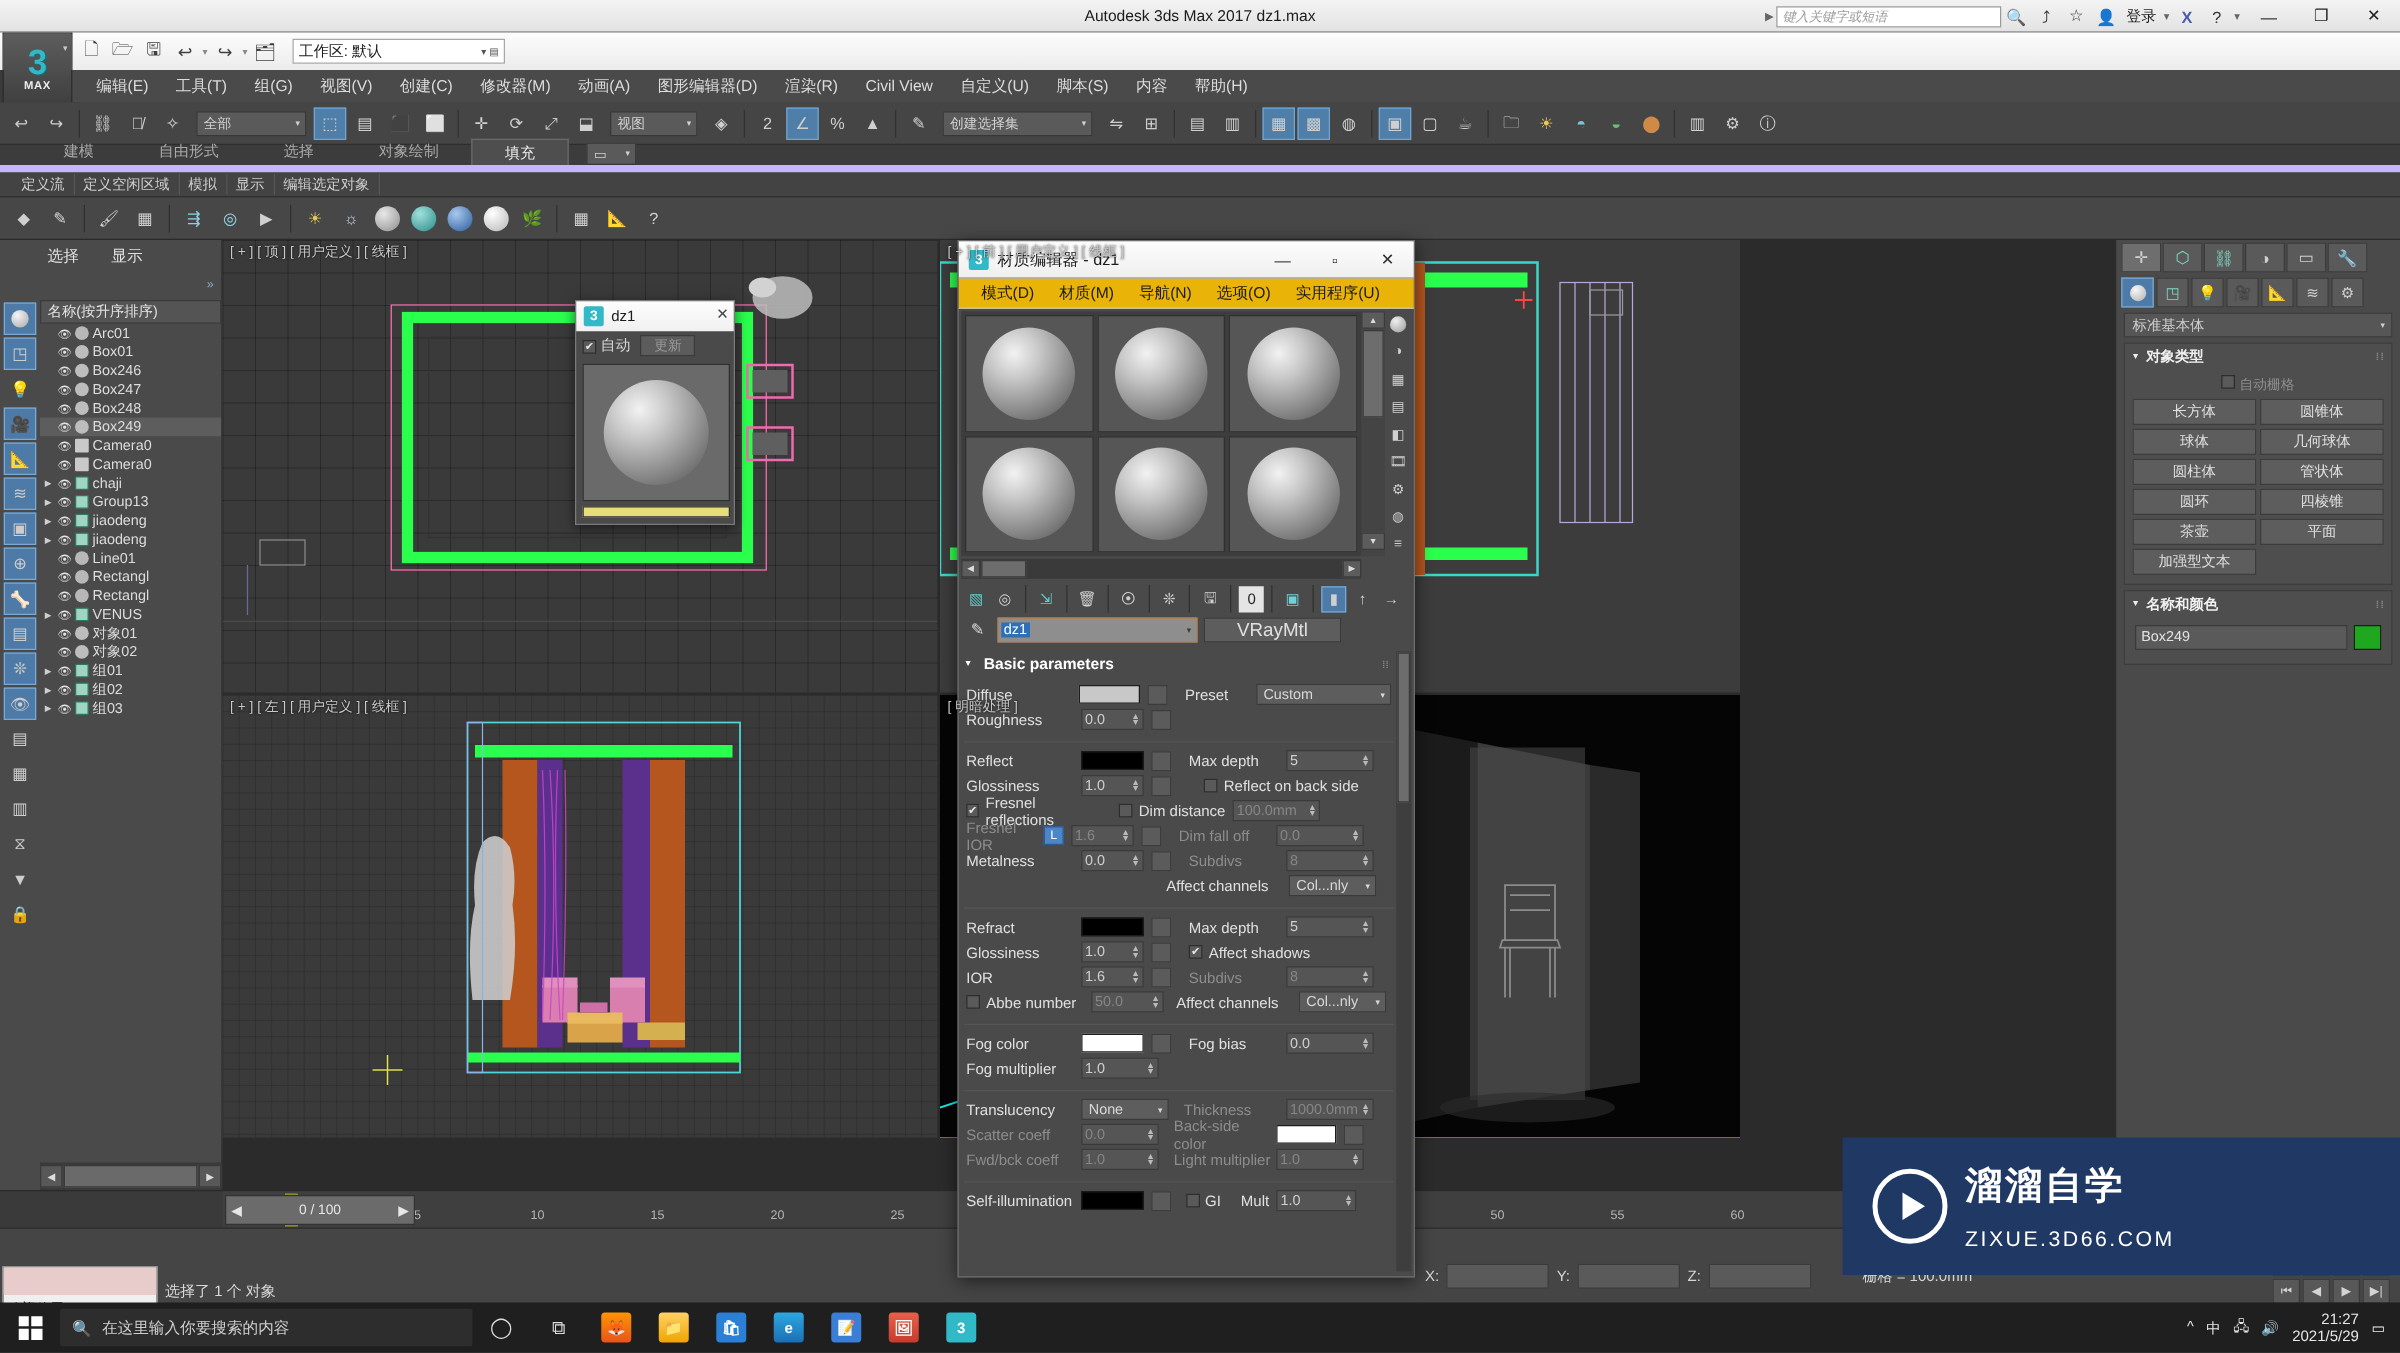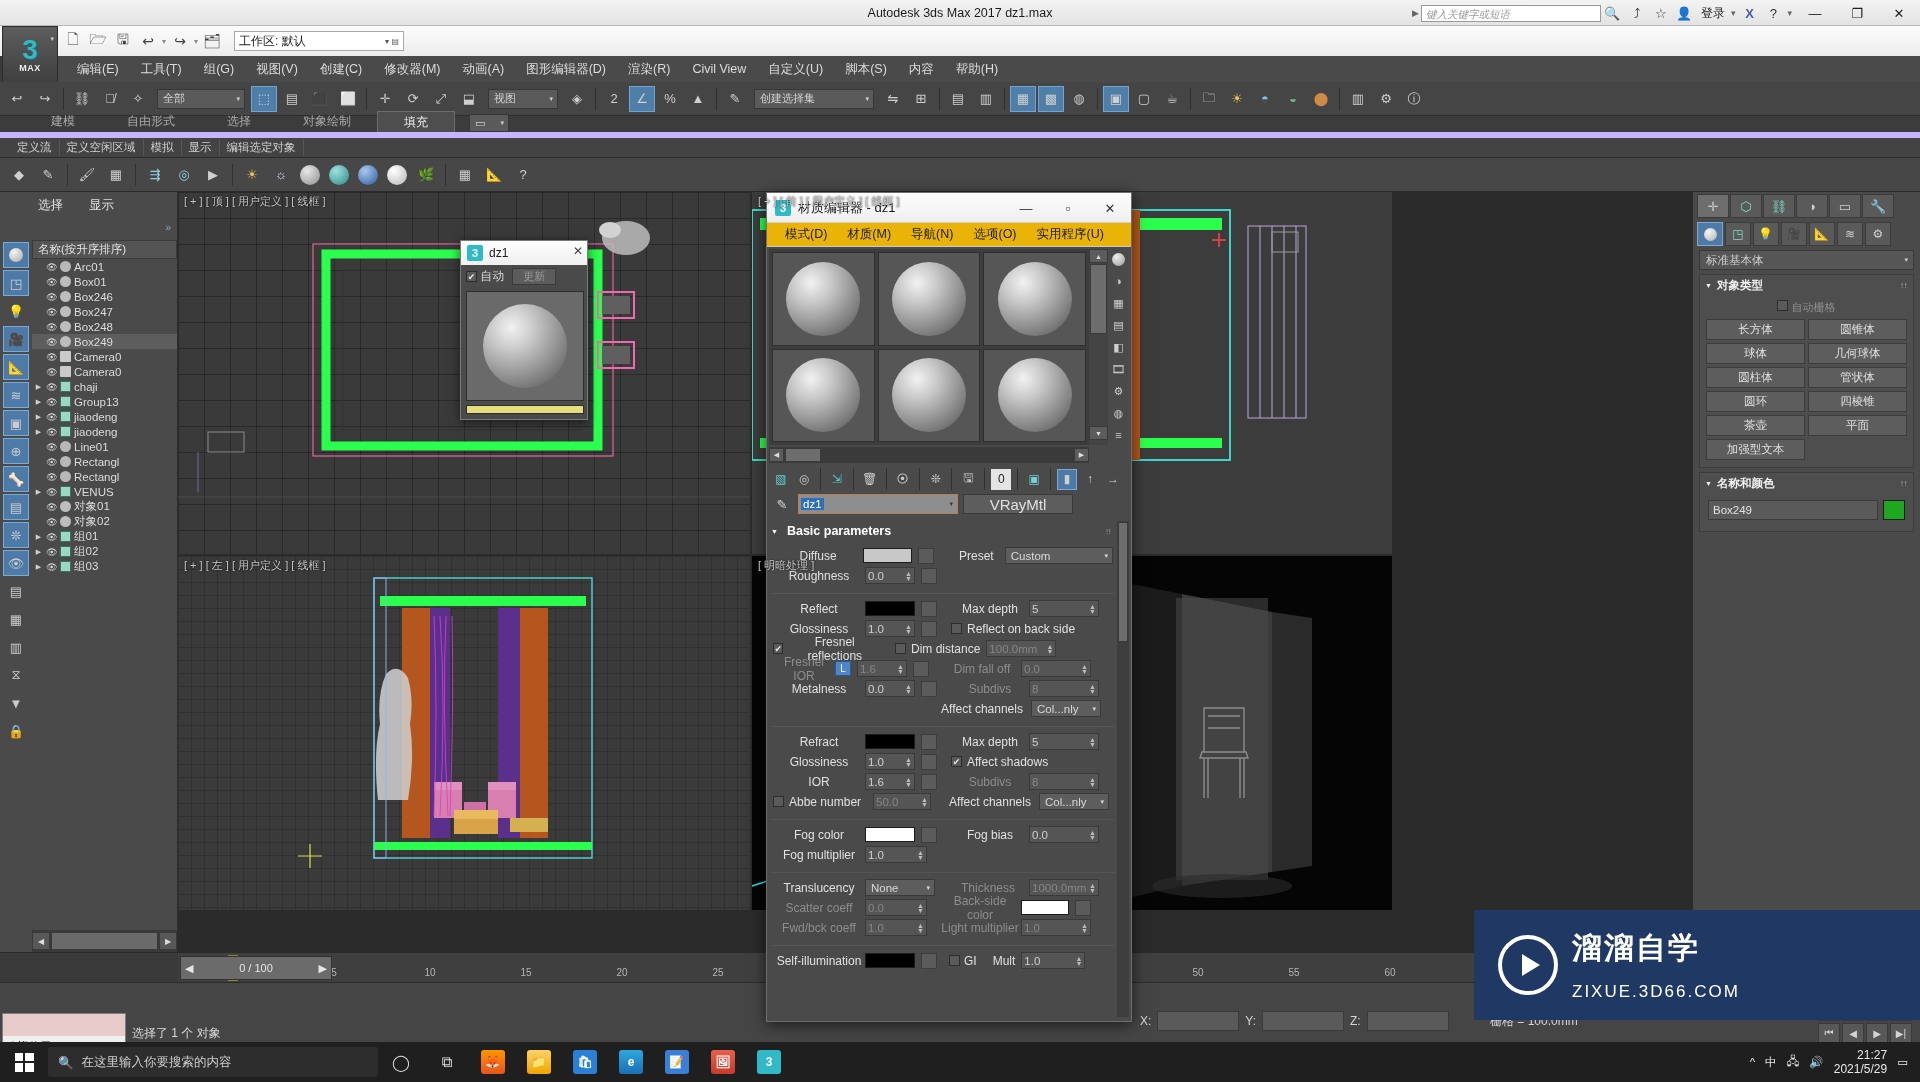--- a/index.html
+++ b/index.html
@@ -240,21 +240,21 @@
   .me-namefield{width:160px;height:20px;background:#8e8e8e;border:1px solid #b08050;display:flex;
                 align-items:center;padding:0 2px;position:relative;}
   .me-namefield .sel{background:#2f6fb5;color:#fff;font-size:11.5px;padding:0 2px;}
   .me-namefield .car{position:absolute;right:4px;font-size:7px;color:#3b3b3b;}
   .me-type{width:110px;height:20px;background:#5d5d5d;border:1px solid #3a3a3a;display:flex;
            align-items:center;justify-content:center;font-size:15px;color:#e0e0e0;}
 
   .me-params{position:absolute;left:4px;top:328px;right:16px;bottom:4px;background:#4a4a4a;overflow:hidden;}
   .pp-head{height:20px;display:flex;align-items:center;gap:9px;font-size:12.5px;color:#fff;font-weight:bold;position:relative;}
   .pp-head .grip{position:absolute;right:4px;color:#808080;font-size:8px;}
-  .pp-sec{padding:5px 2px 7px;border-bottom:1px solid #555;text-align:center;}
+  .pp-sec{padding:5px 2px 7px;border-bottom:1px solid #555;}
   .pp-row{display:flex;align-items:center;height:19px;margin-bottom:1px;}
   .lbl{font-size:12px;color:#e0e0e0;}
   .lbl.dim{color:#8d8d8d;}
   .sw{width:50px;height:15px;border:1px solid #1d1d1d;}
   .mapbtn{width:16px;height:16px;background:#5b5b5b;border:1px solid #3c3c3c;margin-left:6px;}
   .spin{height:17px;background:#555;border:1px solid #3a3a3a;display:flex;align-items:center;
         justify-content:space-between;padding:0 2px;font-size:11.5px;color:#cfcfcf;}
   .spin.dim{color:#868686;}
   .spin .ar{display:flex;flex-direction:column;line-height:5px;font-size:7px;color:#bbb;}
   .chk{width:11px;height:11px;border:1px solid #2d2d2d;background:#5a5a5a;display:inline-flex;
@@ -1072,21 +1072,21 @@
             <span class="ar">▲<br>▼</span>
           </span>
         </div>
         <div class="pp-row">
           <span class="lbl" style="width:92px;">Glossiness</span>
           <span class="spin" style="width:50px;">
             <span>1.0</span>
             <span class="ar">▲<br>▼</span>
           </span>
           <span class="mapbtn"></span>
-          <span style="margin-left:14px;display:flex;align-items:center;gap:5px;">
+          <span style="margin-left:26px;display:flex;align-items:center;gap:5px;">
             <span class="chk"></span>
             <span class="lbl">Reflect on back side</span>
           </span>
         </div>
         <div class="pp-row">
           <span style="width:108px;display:flex;align-items:center;gap:5px;">
             <span class="chk">✔</span>
             <span class="lbl">Fresnel reflections</span>
           </span>
           <span style="margin-left:14px;display:flex;align-items:center;gap:5px;">

